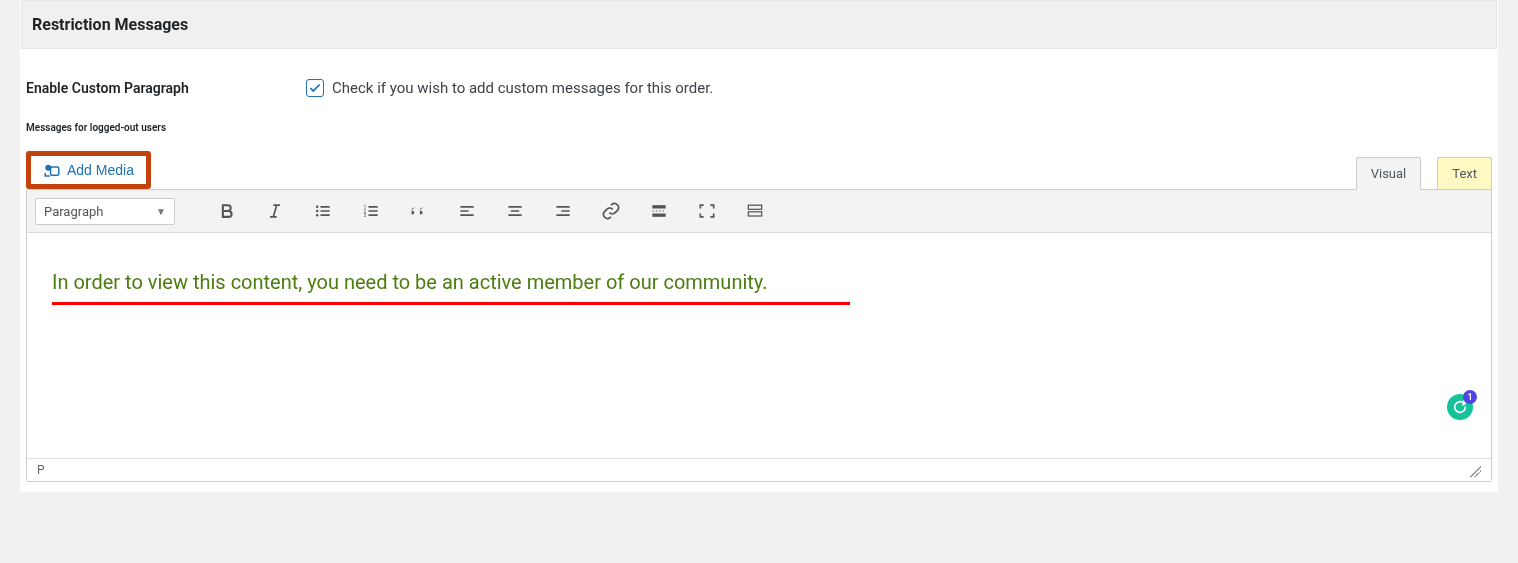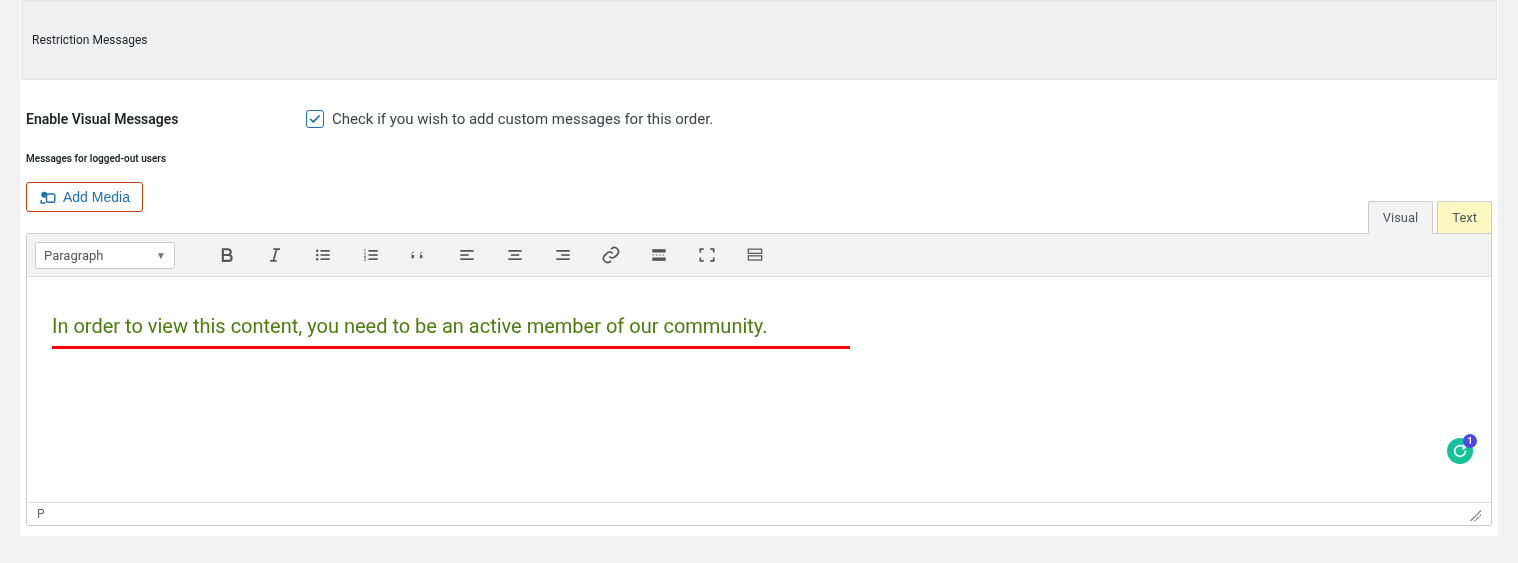--- a/index.html
+++ b/index.html
@@ -11,23 +11,23 @@
       color: #1d2327;
     }
     .container {
       background: #fff;
       border-left: 1px solid #fff;
       border-right: 1px solid #fff;
     }
     .section-header {
       background: #f0f0f1;
       border: 1px solid #e5e5e5;
-      padding: 32px 10px;
-      font-size: 12px;
-      font-weight: 400;
+      padding: 14px 10px;
+      font-size: 16px;
+      font-weight: 700;
       color: #1d2327;
     }
     .field-row {
       display: flex;
       align-items: center;
       padding: 30px 5px 20px 5px;
       gap: 10px;
     }
     .field-label {
       font-weight: 600;
@@ -66,33 +66,33 @@
     .editor-wrap { padding: 0 5px 10px 5px; }
     .editor-top {
       display: flex;
       justify-content: space-between;
       align-items: flex-end;
       position: relative;
     }
     .add-media-btn {
       display: inline-flex;
       gap: 6px;
-      border: 1px solid #c2410c;
+      border: 5px solid #c2410c;
       color: #2271b1;
       background: #fff;
       padding: 6px 12px;
       border-radius: 3px;
       font-size: 14px;
       cursor: pointer;
-      margin-bottom: 21px;
+      margin-bottom: 0;
     }
     .add-media-btn svg { width: 18px; height: 16px; }
     .editor-tabs {
       display: flex;
-      gap: 4px;
+      gap: 16px;
       position: relative;
       bottom: -1px;
       z-index: 2;
     }
     .editor-tab {
       border: 1px solid #ccc;
       background: #fef9c3;
       padding: 8px 14px;
       font-size: 13px;
       color: #50575e;
@@ -208,21 +208,21 @@
   </style>
 </head>
 <body>
 
 <div class="container">
   <div class="section-header">
     <span>Restriction Messages</span>
   </div>
 
   <div class="field-row">
-    <div class="field-label">Enable Visual Messages</div>
+    <div class="field-label">Enable Custom Paragraph</div>
     <div class="checkbox-wrap">
       <div class="checkbox">
         <svg viewBox="0 0 24 24" fill="none" stroke="#2271b1" stroke-width="3">
             <polyline points="4 12 9 17 20 6"></polyline>
           </svg>
       </div>
       <span class="checkbox-label">Check if you wish to add custom messages for this order.</span>
     </div>
   </div>
 

